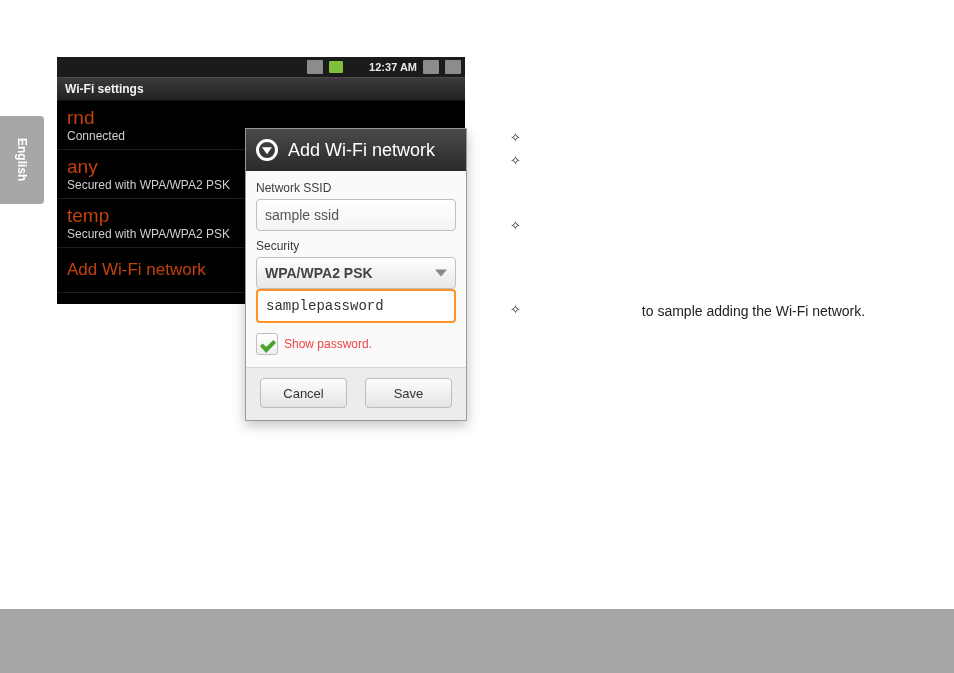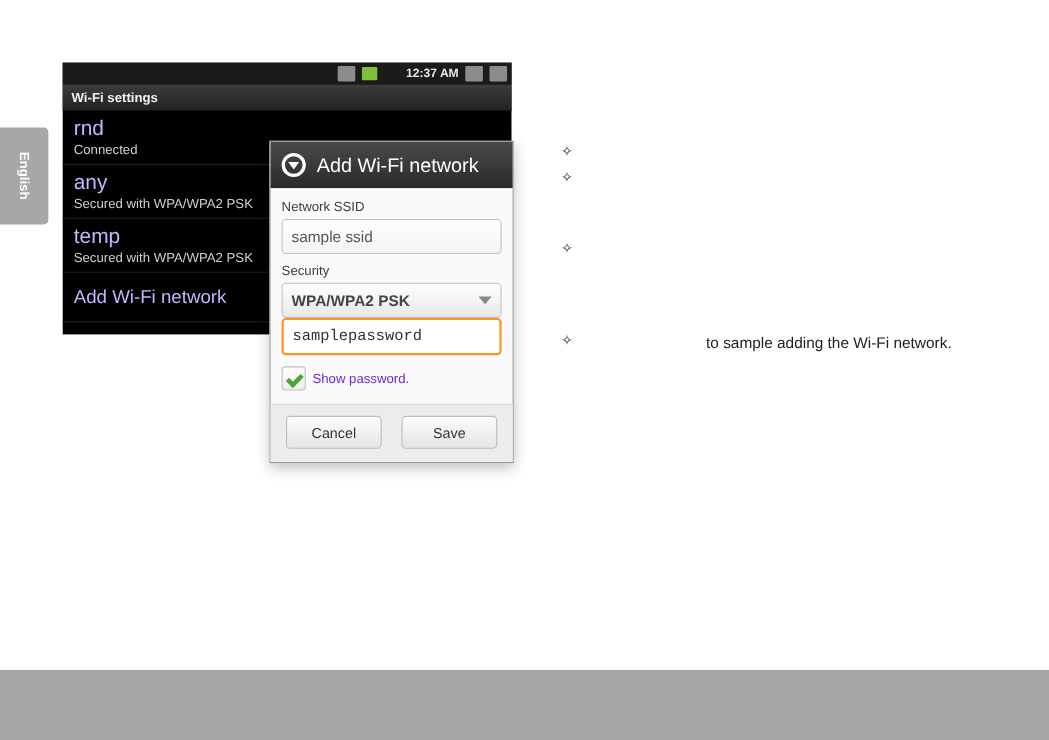--- a/index.html
+++ b/index.html
@@ -79,21 +79,21 @@
       padding: 4px 8px;
       font-size: 12px; font-weight: bold; color: #f2f2f2;
       border-top: 1px solid #4a4a4a;
       border-bottom: 1px solid #111;
     }
 
     .net-row {
       padding: 6px 10px;
       border-bottom: 1px solid #1e1e1e;
     }
-    .net-row .nm { font-size: 19px; color: #c4b5fd; }
+    .net-row .nm { font-size: 19px; color: #c2410c; }
     .net-row .sub { font-size: 12px; color: #cfcfcf; }
     .net-row.cta { padding: 12px 10px; }
     .net-row.cta .nm { font-size: 17px; font-weight: normal; }
     .wifi-icon {
       float: right;
       margin-top: 6px;
       width: 0; height: 0;
     }
 
     
@@ -173,21 +173,21 @@
       background: #fff;
       padding: 0 8px;
       font-size: 14px;
       font-family: "Courier New", monospace;
       color: #333;
     }
 
     .dlg-check {
       display: flex; align-items: center; gap: 6px;
       margin-top: 10px; margin-bottom: 4px;
-      font-size: 12px; color: #6d28d9;
+      font-size: 12px; color: #ef4444;
     }
     .dlg-check .box {
       width: 22px; height: 22px;
       border: 1px solid #bfbfbf; border-radius: 3px;
       background: linear-gradient(#fff,#eee);
       position: relative;
     }
     .dlg-check .box::after {
       content: "";
       position: absolute; left: 4px; top: 6px;

